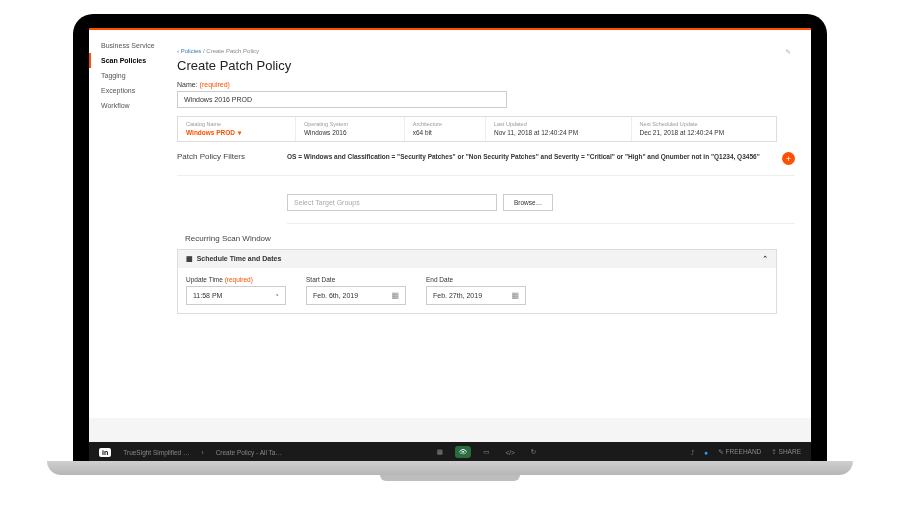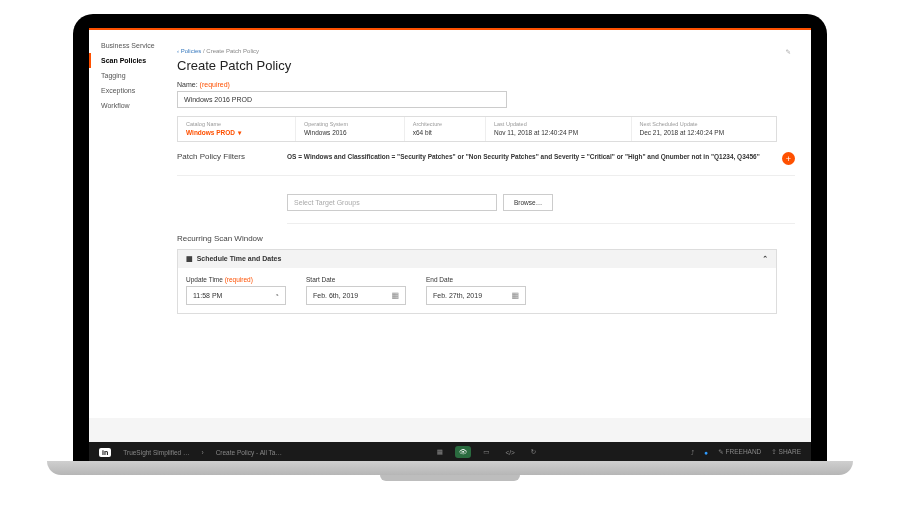--- a/index.html
+++ b/index.html
@@ -37,21 +37,21 @@
   .nameinput { width: 330px; display:block; margin-bottom:8px;}
 
   .catalog-row { border:1px solid #ddd; display:flex; font-size:6px; margin-bottom:10px; width: 600px;}
   .catalog-row .cell { padding:4px 8px; border-right:1px solid #eee; }
   .catalog-row .cell:last-child{border-right:none;}
   .cell .k { color:#999; font-size:5.5px; margin-bottom:2px;}
   .cell .v { color:#333; font-size:6.5px;}
   .cell .v.orange { color:#fe5000; font-weight:600;}
   .caret { display:inline-block; margin-left:3px;}
 
-  .section-label { font-size:8px; color:#444; margin: 8px 0 6px; }
+  .section-label { font-size:8px; color:#444; margin: 8px 8px 6px; }
   .filter-row { display:flex; gap:10px; align-items:flex-start; margin-bottom:18px; border-bottom:1px solid #eee; padding-bottom:10px;}
   .filter-text { font-size:6.5px; color:#333; flex:1; line-height:1.4; font-weight:600;}
   .addbtn { width:13px; height:13px; border-radius:50%; background:#fe5000; color:#fff; display:flex; align-items:center; justify-content:center; font-size:9px; flex-shrink:0;}
 
   .target-row { display:flex; align-items:center; gap:10px; font-size:6.5px; margin-bottom:6px;}
   .radio { display:inline-flex; align-items:center; gap:3px;}
   .radio .dot { width:8px;height:8px;border:1px solid #999;border-radius:50%;display:inline-flex;align-items:center;justify-content:center;}
   .radio.sel .dot::after{content:"";width:4px;height:4px;border-radius:50%;background:#fe5000;display:block;}
   .target-input-row { display:flex; gap:6px; margin-left:110px; margin-bottom:10px; border-bottom:1px solid #eee; padding-bottom:12px;}
   .target-input-row .input { flex:0 0 210px; color:#aaa;}

